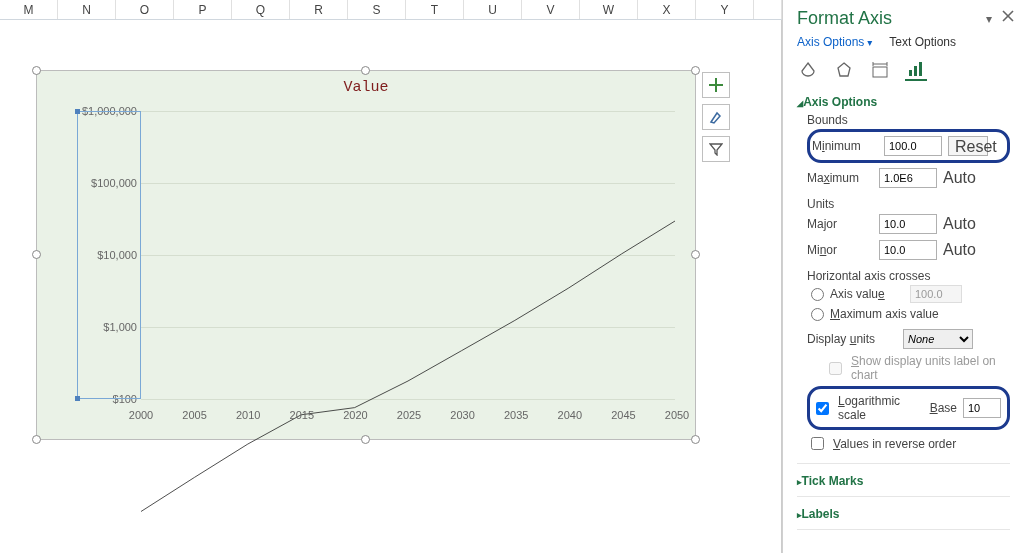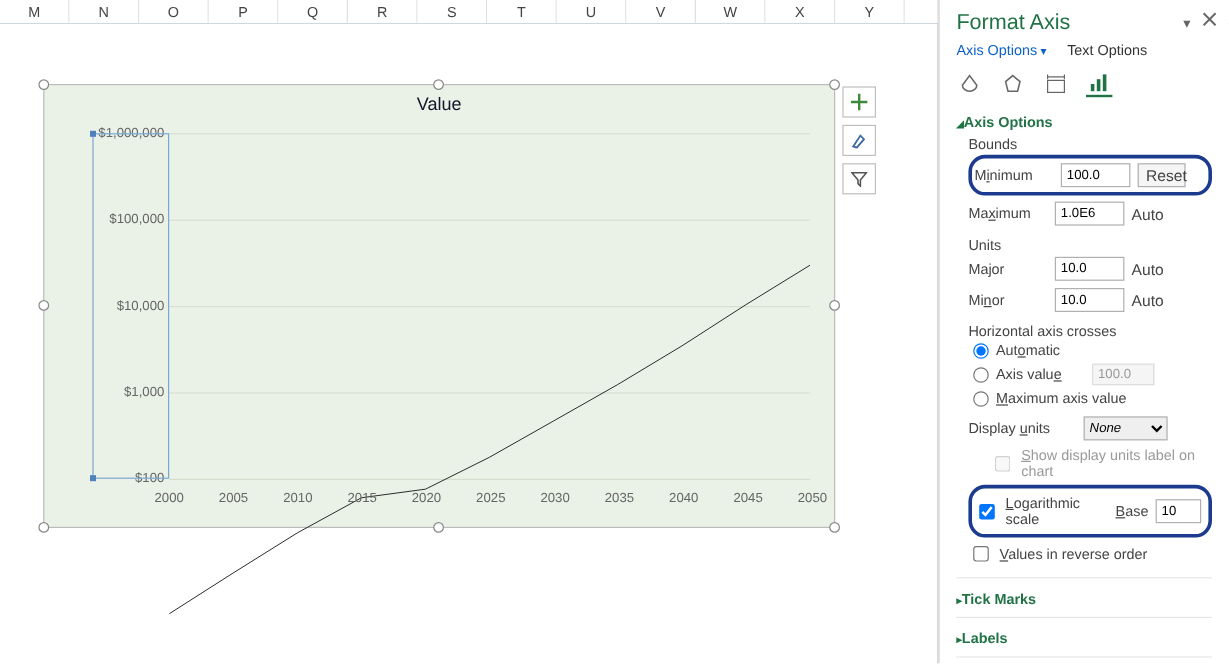--- a/index.html
+++ b/index.html
@@ -56,22 +56,23 @@
   .sh-tm { left:50%; margin-left:-5px; top:-5px; }
   .sh-tr { right:-5px; top:-5px; }
   .sh-ml { left:-5px; top:50%; margin-top:-5px; }
   .sh-mr { right:-5px; top:50%; margin-top:-5px; }
   .sh-bl { left:-5px; bottom:-5px; }
   .sh-bm { left:50%; margin-left:-5px; bottom:-5px; }
   .sh-br { right:-5px; bottom:-5px; }
   .chart-title {
     text-align: center;
     font-size: 15px;
-    color: #0f172a;
+    color: #7f1d1d;
     padding: 8px 0 4px 0;
+    font-family: Liberation Mono, monospace;
   }
   .plot-area {
     position: absolute;
     left: 40px; top: 40px;
     right: 20px; bottom: 40px;
   }
   .plot-axis-sel {
     position: absolute;
     left: 40px; top: 40px;
     width: 64px;
@@ -183,21 +184,21 @@
   }
   .row .lab { flex: 0 0 66px; }
   .row input[type=text] {
     width: 58px;
     height: 20px;
     font-size:11px;
     border:1px solid #b0b0b0;
     padding: 0 4px;
   }
   .row .aux {
-    font-size:13px;
+    font-size:16px;
     color:#444;
     width:40px;
     text-align:left;
   }
   .radio-row { display:flex; align-items:center; gap:6px; padding:2px 0 2px 4px; }
   .radio-row input { margin:0; }
   .hi {
     border: 3px solid #1c3a8e;
     border-radius: 14px;
     padding: 3px 6px 3px 2px;
@@ -366,24 +367,20 @@
         <span class="aux">Auto</span>
       </div>
       <div class="row">
         <span class="lab"><span>Mi<u class="key">n</u>or</span></span>
         <input type="text" value="10.0" style="">
         <span class="aux">Auto</span>
       </div>
 
       <div style="padding-top:6px">Horizontal axis crosses</div>
       <div class="radio-row">
-        <input type="radio" name="hc" checked="" style="">
-        <span><span>Aut<u class="key">o</u>matic</span></span>
-      </div>
-      <div class="radio-row">
         <input type="radio" name="hc" style="">
         <span style="flex:0 0 74px"><span>Axis valu<u class="key">e</u></span></span>
         <input type="text" disabled="" class="muted" style="width: 52px; height: 18px; border: 1px solid rgb(221, 221, 221); background: rgb(245, 245, 245); font-size: 11px; padding: 0px 4px;" value="100.0">
       </div>
       <div class="radio-row">
         <input type="radio" name="hc" style="">
         <span><span><u class="key">M</u>aximum axis value</span></span>
       </div>
 
       <div class="row" style="padding-top:6px">

